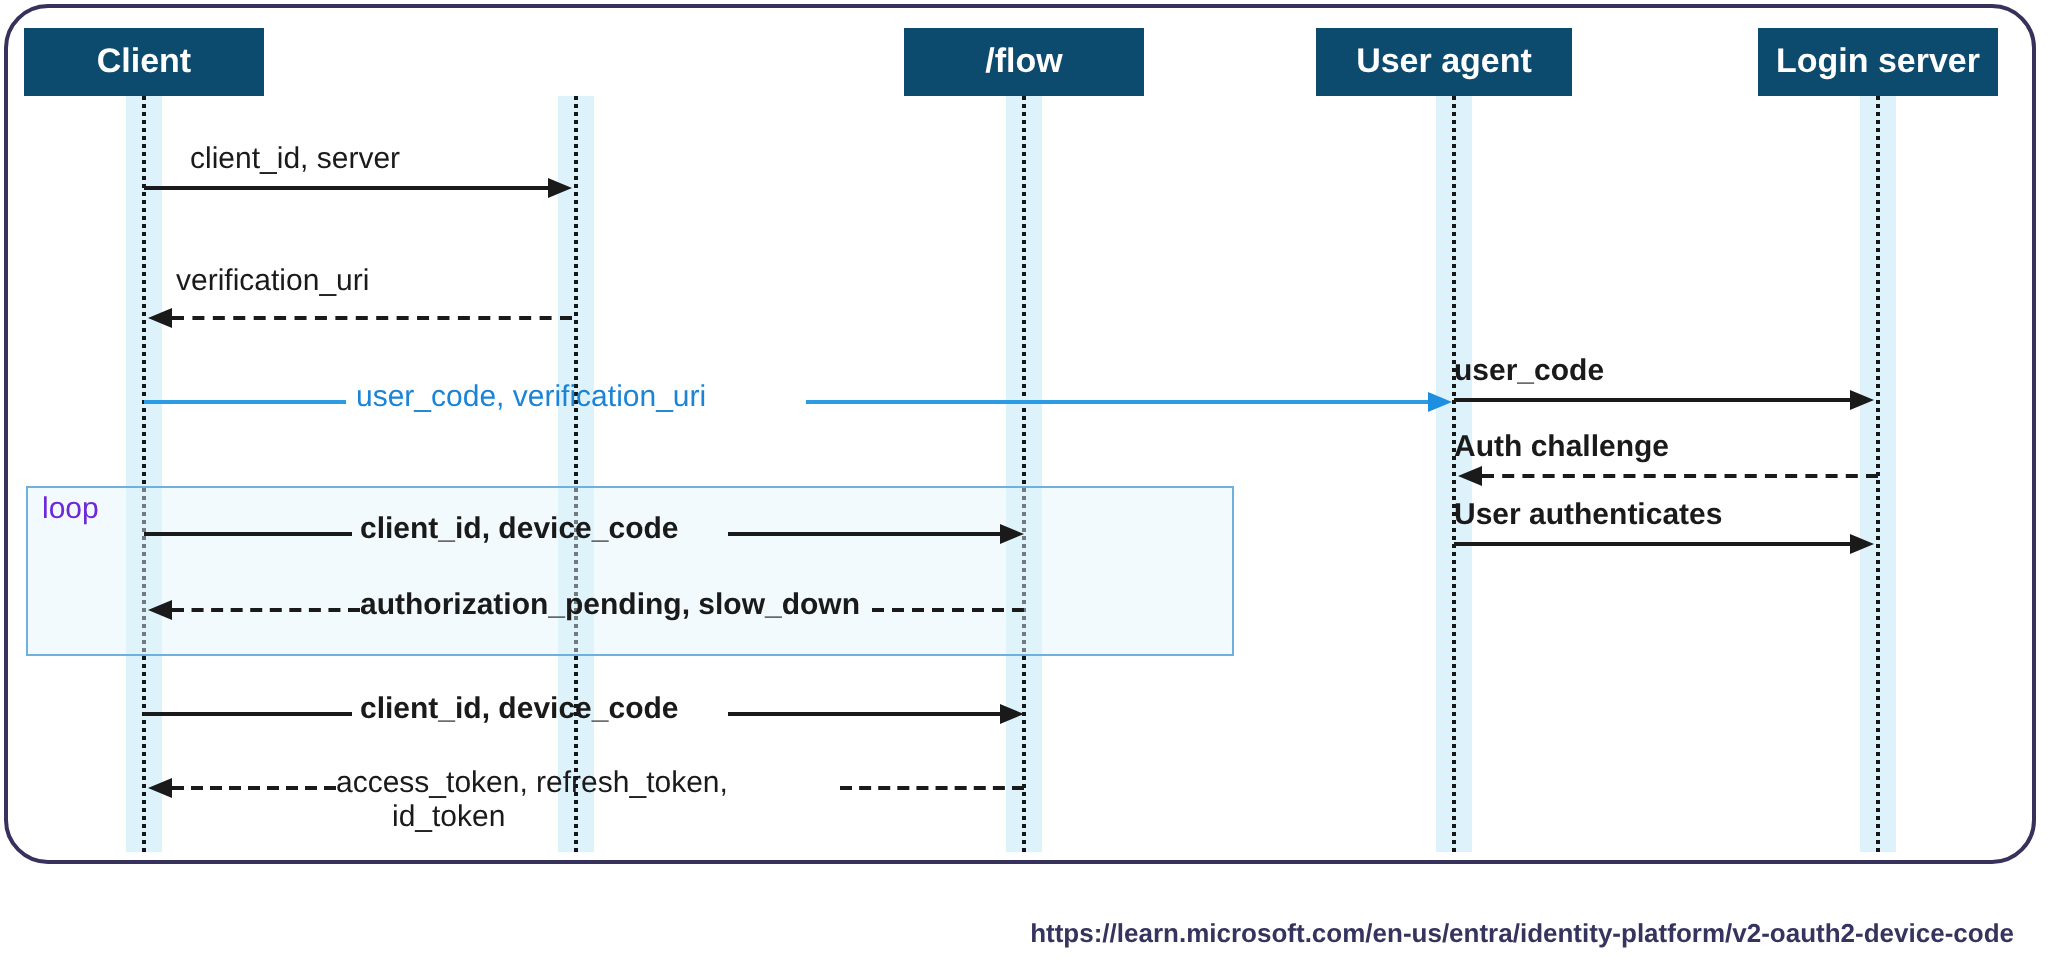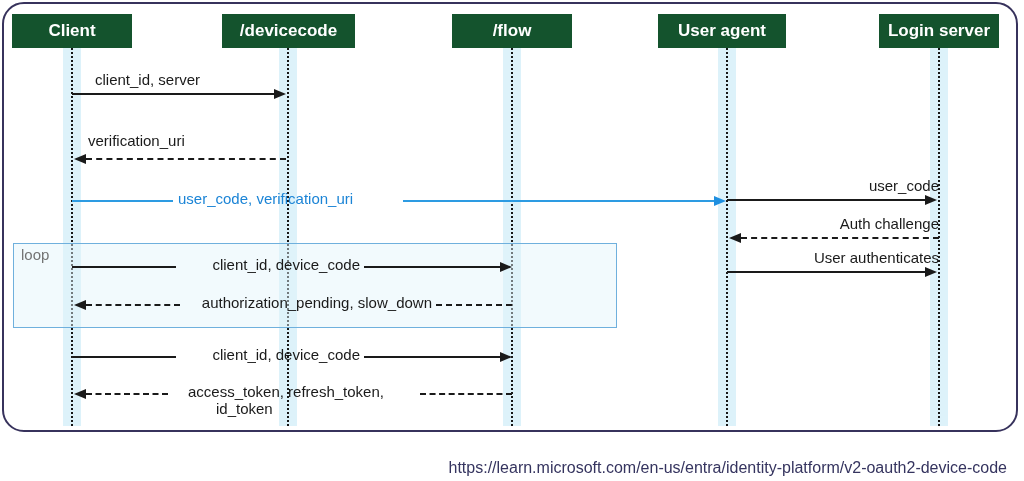--- a/index.html
+++ b/index.html
@@ -2,60 +2,59 @@
 <html><head>
 <meta charset="utf-8">
 <style>
   html,body{margin:0;padding:0;background:#ffffff;}
   #stage{position:relative;width:1024px;height:481px;background:#fff;overflow:hidden;
          font-family:"Liberation Sans","DejaVu Sans",sans-serif;}
   .frame{position:absolute;left:2px;top:2px;width:1016px;height:430px;
          border:2px solid #37325c;border-radius:22px;background:#fff;box-sizing:border-box;}
   .band{position:absolute;top:48px;height:378px;width:18px;background:#ddf2fa;}
   .lifeline{position:absolute;top:48px;height:378px;width:0;border-left:2px dotted #161616;}
-  .actor{position:absolute;top:14px;height:34px;background:#14532d;color:#fff;
+  .actor{position:absolute;top:14px;height:34px;background:#0c4a6e;color:#fff;
          font-weight:bold;font-size:17px;line-height:34px;text-align:center;}
   .loopbox{position:absolute;left:13px;top:243px;width:604px;height:85px;
            border:1.5px solid #6fb0dd;background:rgba(226,243,251,0.45);box-sizing:border-box;}
-  .looplbl{position:absolute;left:21px;top:246px;color:#737373;font-size:15px;}
+  .looplbl{position:absolute;left:21px;top:246px;color:#6d28d9;font-size:15px;}
   .msg{position:absolute;}
   .ln{position:absolute;top:0;height:0;border-top:2px solid #1a1a1a;}
   .ln.dashed{border-top-style:dashed;}
   .ln.blue{border-top-color:#2d9be2;}
   .ah{position:absolute;top:-4px;width:0;height:0;
       border-top:5px solid transparent;border-bottom:5px solid transparent;}
   .ah.r{border-left:12px solid #1a1a1a;}
   .ah.l{border-right:12px solid #1a1a1a;}
   .ah.r.blue{border-left-color:#1e8fe0;}
   .lbl{position:absolute;font-size:15px;color:#1a1a1a;white-space:nowrap;}
   .lbl.blue{color:#1b84d6;}
-  .lbl.center{text-align:right;}
+  .lbl.center{text-align:left;font-weight:bold;}
   .cap-title{position:absolute;right:17px;top:440px;font-size:13px;font-weight:bold;color:#23215c;}
-  .cap-url{position:absolute;right:17px;top:459px;font-size:16px;color:#35345f;}
+  .cap-url{position:absolute;right:17px;top:459px;font-size:13px;color:#35345f;font-weight:bold;}
 </style>
 </head>
 <body>
 
 <div id="stage">
   <div class="frame"></div>
 
   <div class="band" style="left:63px"></div>
   <div class="band" style="left:279px"></div>
   <div class="band" style="left:503px"></div>
   <div class="band" style="left:718px"></div>
   <div class="band" style="left:930px"></div>
 
   <div class="lifeline" style="left:71px"></div>
   <div class="lifeline" style="left:287px"></div>
   <div class="lifeline" style="left:511px"></div>
   <div class="lifeline" style="left:726px"></div>
   <div class="lifeline" style="left:938px"></div>
 
   <div class="actor" style="left:12px;width:120px"><span>Client</span></div>
-  <div class="actor" style="left:222px;width:133px"><span>/devicecode</span></div>
   <div class="actor" style="left:452px;width:120px"><span>/flow</span></div>
   <div class="actor" style="left:658px;width:128px"><span>User agent</span></div>
   <div class="actor" style="left:879px;width:120px"><span>Login server</span></div>
 
   <div class="loopbox"></div>
   <div class="looplbl">loop</div>
 
   <div class="msg" style="left:72px;top:93px;width:216px">
     <div class="lbl" style="left:23px;top:-22px">client_id, server</div>
     <div class="ln" style="left:0;width:202px"></div>
@@ -113,21 +112,21 @@
   <div class="msg" style="left:72px;top:356px;width:440px">
     <div class="ln" style="left:0;width:104px"></div>
     <div class="lbl center" style="left:108px;width:180px;top:-10px">client_id, device_code</div>
     <div class="ln" style="left:292px;width:136px"></div>
     <div class="ah r" style="left:428px"></div>
   </div>
 
   <div class="msg" style="left:72px;top:393px;width:440px">
     <div class="ah l" style="left:2px"></div>
     <div class="ln dashed" style="left:14px;width:82px"></div>
-    <div class="lbl" style="left:116px;top:-10px">
+    <div class="lbl" style="left:96px;top:-10px">
       <span>access_token, refresh_token,</span><br>
       <span style="padding-left:28px">id_token</span>
     </div>
     <div class="ln dashed" style="left:348px;width:92px"></div>
   </div>
 
   <div class="cap-url">https://learn.microsoft.com/en-us/entra/identity-platform/v2-oauth2-device-code</div>
 </div>
 
 </body></html>

